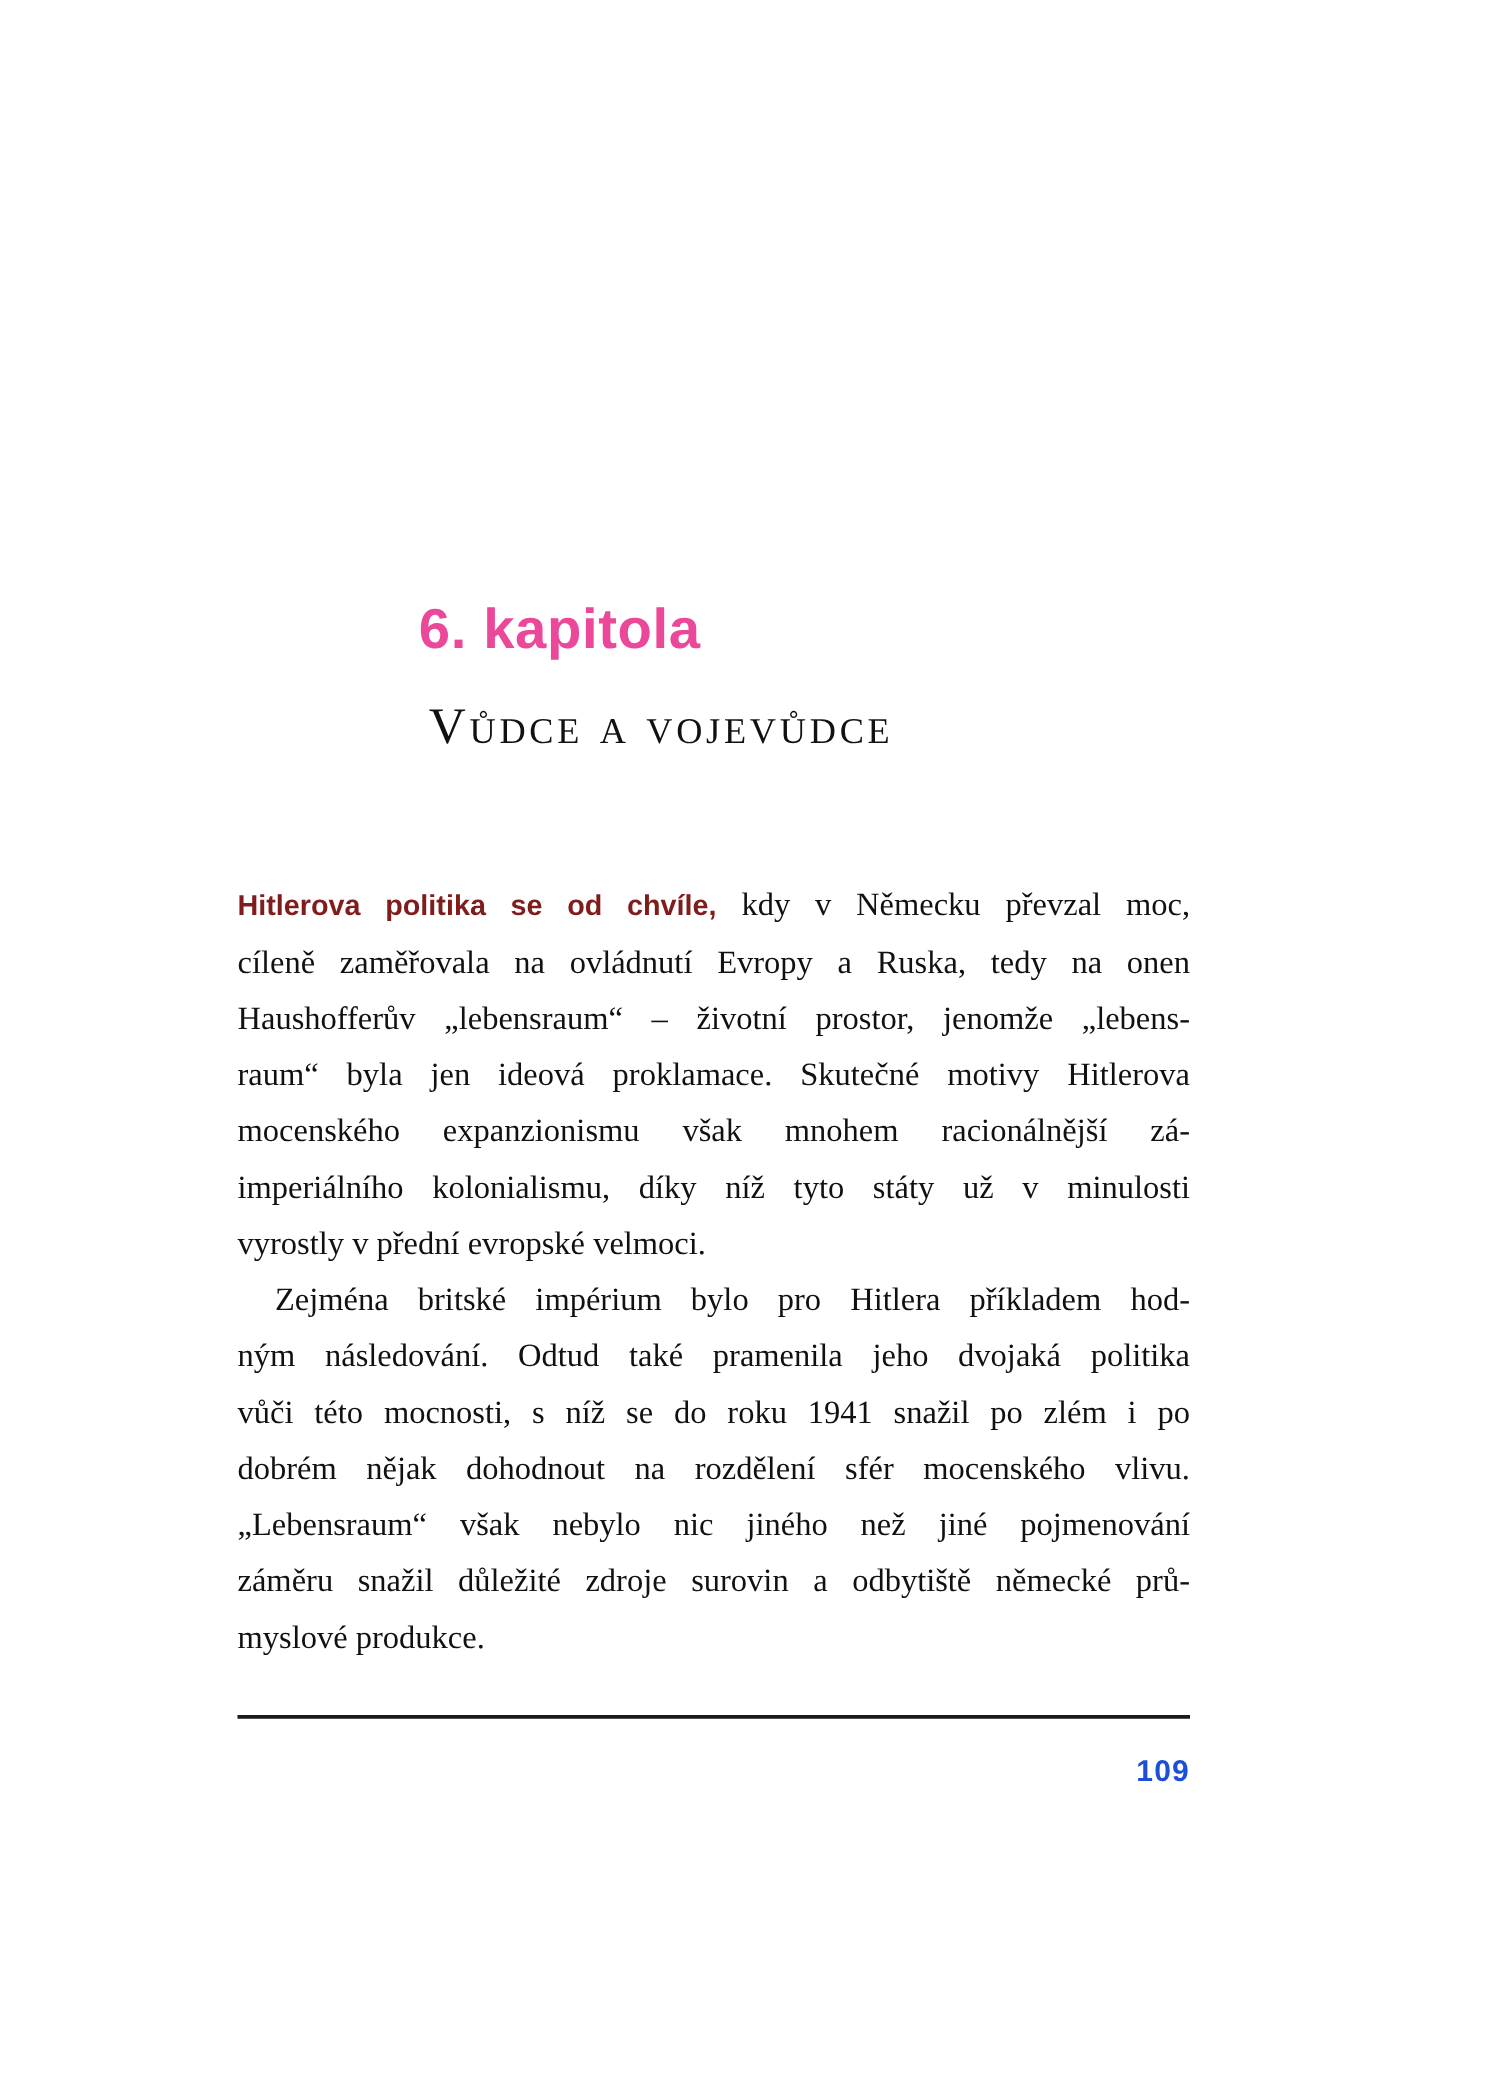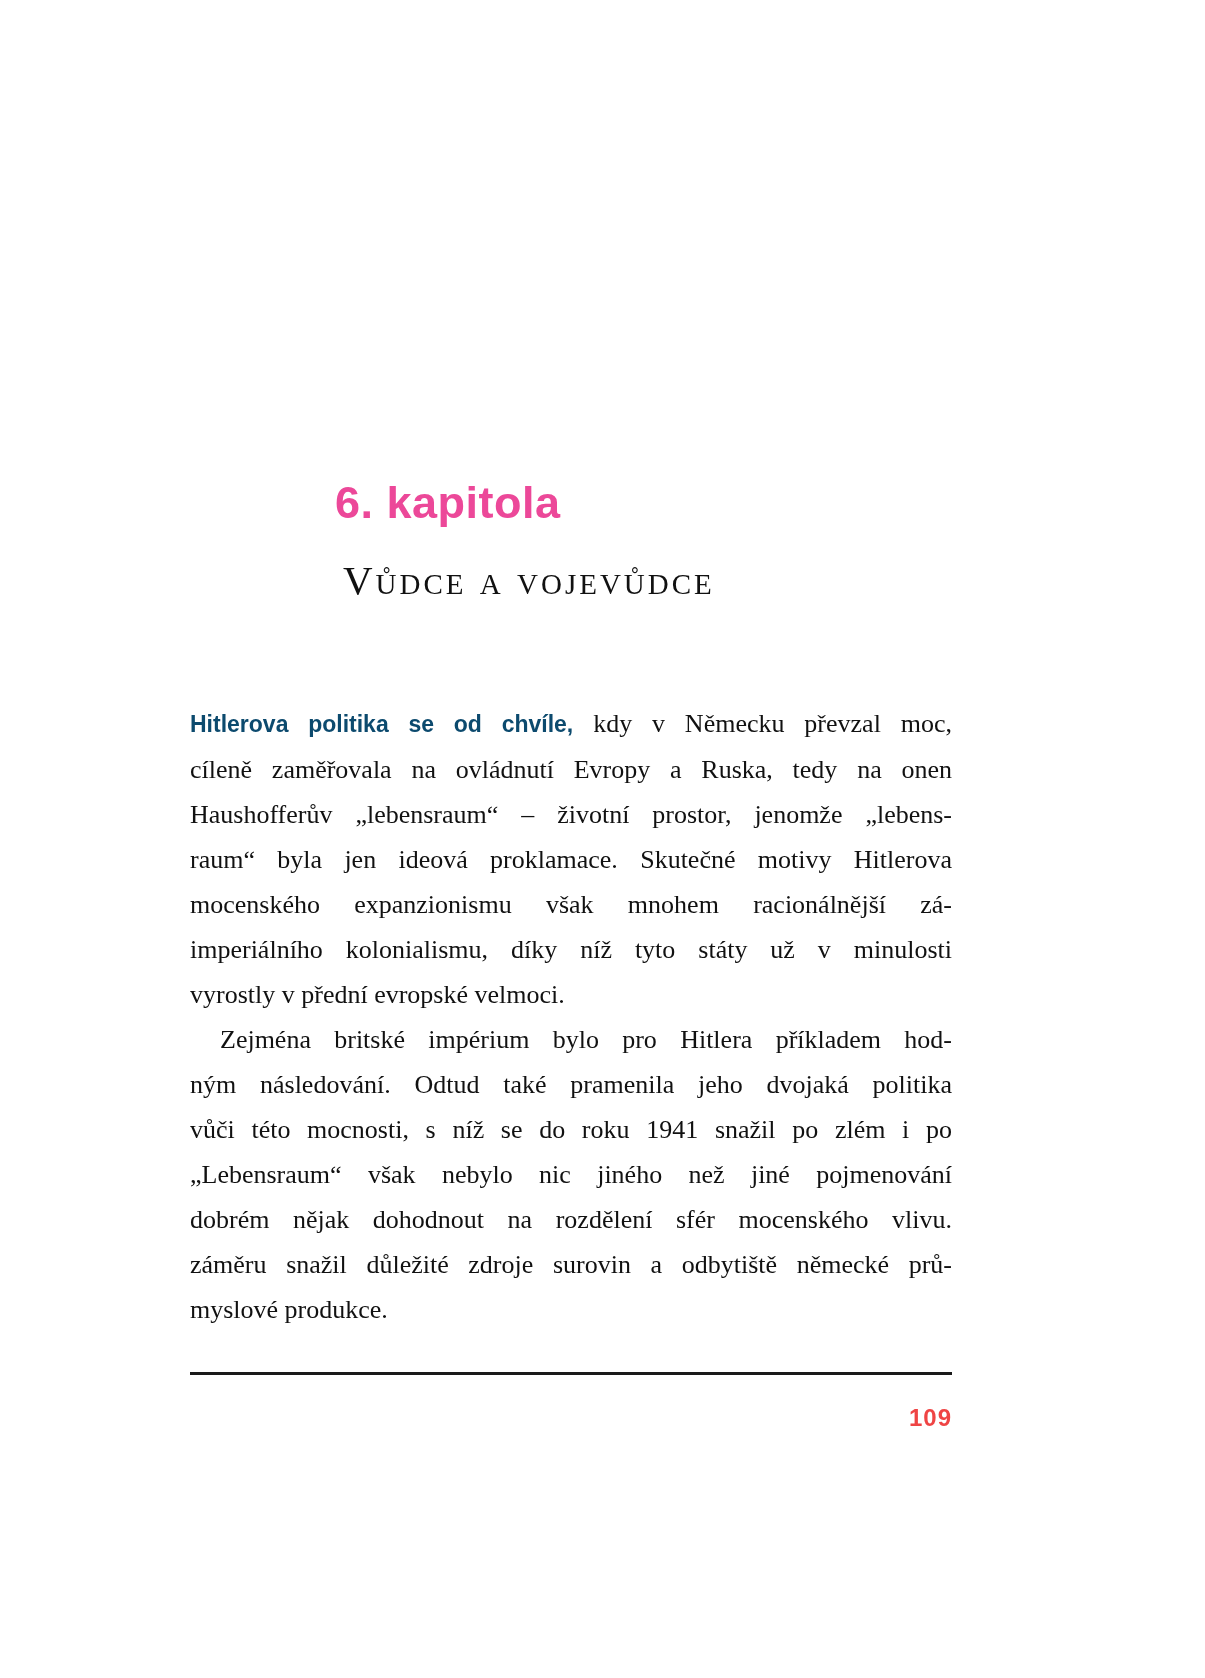--- a/index.html
+++ b/index.html
@@ -51,41 +51,41 @@
   .tline.lastline {
     text-align-last: left;
   }
   .paragraph.indent-first .lines-container .tline:first-child {
     text-indent: 30px;
   }
   .leadin {
     font-family: "Liberation Sans", sans-serif;
     font-weight: bold;
     font-size: 23px;
-    color: #0c4a6e;
+    color: #7f1d1d;
   }
   .footer-rule {
     position: absolute;
     left: 190px;
     top: 1372px;
     width: 762px;
     height: 3px;
     background: #1a1a1a;
   }
   .page-number {
     position: absolute;
     left: 190px;
     top: 1404px;
     width: 762px;
     text-align: right;
     font-family: "Liberation Sans", sans-serif;
     font-weight: bold;
     font-size: 24px;
     letter-spacing: 1px;
-    color: #ef4444;
+    color: #1d4ed8;
   }
 </style>
 </head>
 <body>
 
 <div class="page">
 
   <div class="chapter-heading">6. kapitola</div>
 
   <div class="chapter-title">Vůdce a vojevůdce</div>
@@ -104,22 +104,22 @@
           <div class="tline">imperiálního kolonialismu, díky níž tyto státy už v minulosti</div>
           <div class="tline lastline">vyrostly v přední evropské velmoci.</div>
         </div>
     </div>
 
     <div class="paragraph indent-first">
       <div class="lines-container">
           <div class="tline">Zejména britské impérium bylo pro Hitlera příkladem hod-</div>
           <div class="tline">ným následování. Odtud také pramenila jeho dvojaká politika</div>
           <div class="tline">vůči této mocnosti, s níž se do roku 1941 snažil po zlém i po</div>
+          <div class="tline">dobrém nějak dohodnout na rozdělení sfér mocenského vlivu.</div>
           <div class="tline">„Lebensraum“ však nebylo nic jiného než jiné pojmenování</div>
-          <div class="tline">dobrém nějak dohodnout na rozdělení sfér mocenského vlivu.</div>
           <div class="tline">záměru snažil důležité zdroje surovin a odbytiště německé prů-</div>
           <div class="tline lastline">myslové produkce.</div>
         </div>
     </div>
 
   </div>
 
   <div class="footer-rule"></div>
 
   <div class="page-number">109</div>

